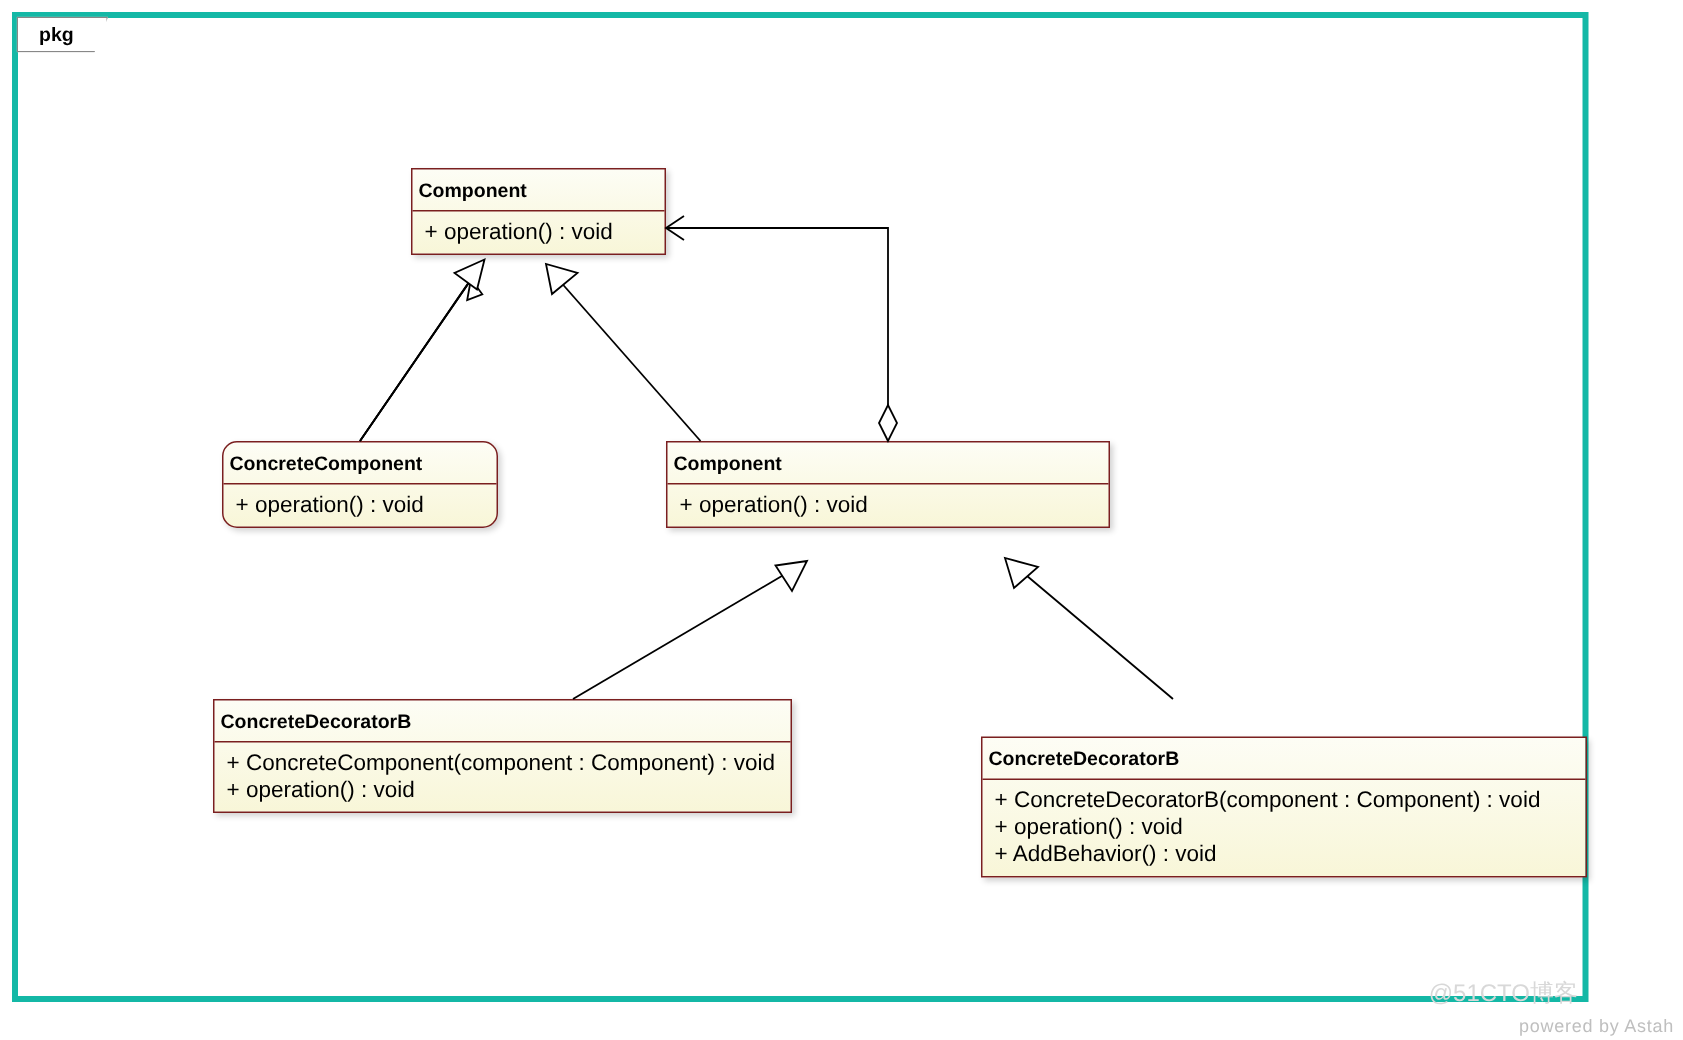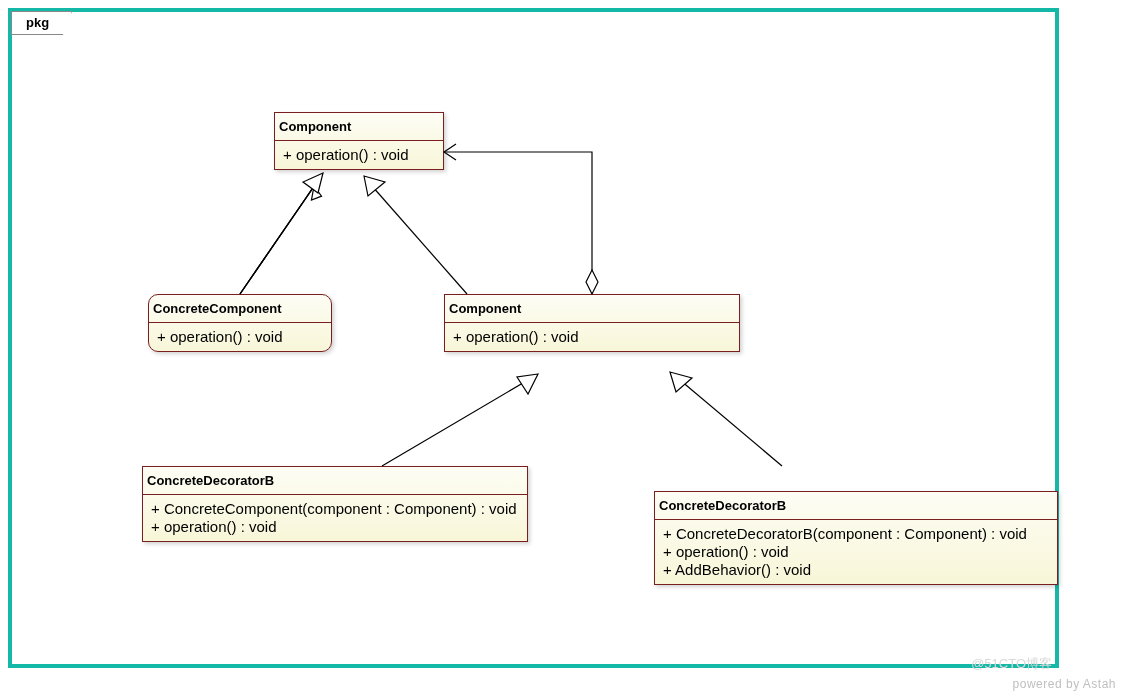--- a/index.html
+++ b/index.html
@@ -72,21 +72,21 @@
     font-size: 12px;
     color: #bfbfbf;
     font-family: Arial, sans-serif;
     letter-spacing: 0.5px;
     margin-top: 20px;
   }
   .watermark {
     position: absolute;
     right: 70px;
     bottom: 20px;
-    font-size: 13px;
+    font-size: 16px;
     color: #d8d8d8;
   }
 </style>
 </head>
 <body>
 
 <div class="frame">
   <div class="pkg-tab">
     <span>pkg</span>
   </div>

